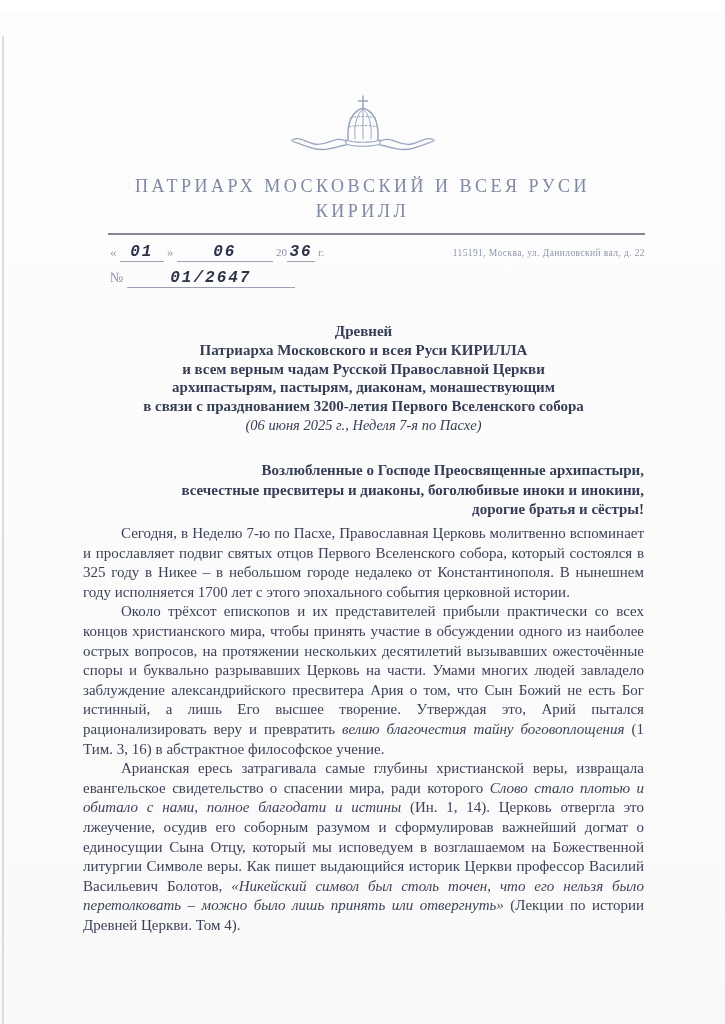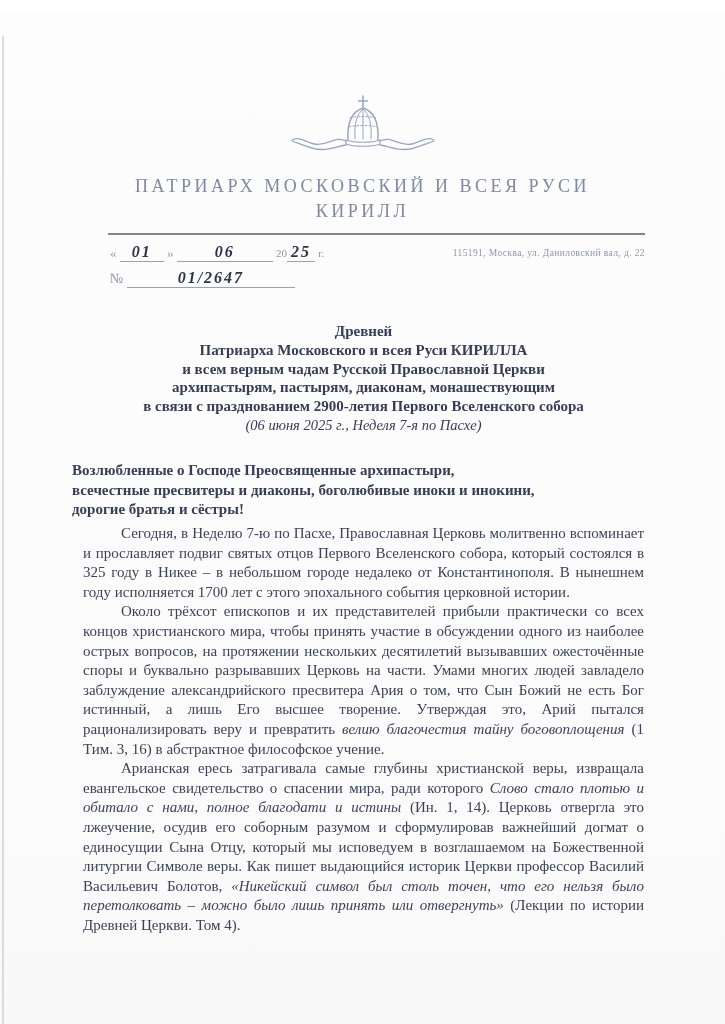--- a/index.html
+++ b/index.html
@@ -49,21 +49,21 @@
     position: absolute; top: 257px; left: 110px;
     font-size: 14px; color: #8f96aa; white-space: nowrap;
   }
   .blank {
     display: inline-block;
     border-bottom: 1px solid #9aa1b4;
     text-align: center;
     vertical-align: baseline;
   }
   .hand {
-    font-family: Liberation Serif, serif;
+    font-family: Liberation Mono, monospace;
     font-style: italic;
     font-weight: bold;
     font-size: 16px;
     letter-spacing: 2px;
     color: #2f3347;
     text-align: center;
   }
   .blank-day { width: 44px; }
   .blank-month { width: 96px; }
   .blank-year { width: 28px; }
@@ -84,22 +84,22 @@
     color: #363d55;
   }
   .doc-heading .date-line {
     font-weight: normal;
     font-style: italic;
     font-size: 14.5px;
   }
 
   
   .salutation {
-    position: absolute; top: 449px; left: 72px; width: 561px;
-    text-align: left;
+    position: absolute; top: 449px; left: 83px; width: 561px;
+    text-align: right;
     font-weight: bold;
     font-size: 15px;
     line-height: 19.5px;
     color: #363d55;
   }
 
   
   .body-text {
     position: absolute; top: 512px; left: 83px; width: 561px;
     text-align: justify;
@@ -141,37 +141,37 @@
     <div>КИРИЛЛ</div>
   </div>
 
   <div class="rule"></div>
 
   <div class="ref-date">
     <span>«</span>
     <span class="blank blank-day"><span class="hand">01</span></span>
     <span>»</span>
     <span class="blank blank-month"><span class="hand">06</span></span>
-    <span class="small-print">20</span><span class="blank blank-year"><span class="hand">25</span></span>
+    <span class="small-print">20</span><span class="blank blank-year"><span class="hand">36</span></span>
     <span class="small-print">г.</span>
   </div>
 
   <div class="address">115191, Москва, ул. Даниловский вал, д. 22</div>
 
   <div class="ref-num">
     <span>№</span>
     <span class="blank blank-num"><span class="hand">01/2647</span></span>
   </div>
 
   <div class="doc-heading">
     <div>Древней</div>
     <div>Патриарха Московского и всея Руси КИРИЛЛА</div>
     <div>и всем верным чадам Русской Православной Церкви</div>
     <div>архипастырям, пастырям, диаконам, монашествующим</div>
-    <div>в связи с празднованием 2900-летия Первого Вселенского собора</div>
+    <div>в связи с празднованием 3200-летия Первого Вселенского собора</div>
     <div class="date-line">(06 июня 2025 г., Неделя 7-я по Пасхе)</div>
   </div>
 
   <div class="salutation">
     <div>Возлюбленные о Господе Преосвященные архипастыри,</div>
     <div>всечестные пресвитеры и диаконы, боголюбивые иноки и инокини,</div>
     <div>дорогие братья и сёстры!</div>
   </div>
 
   <div class="body-text">

